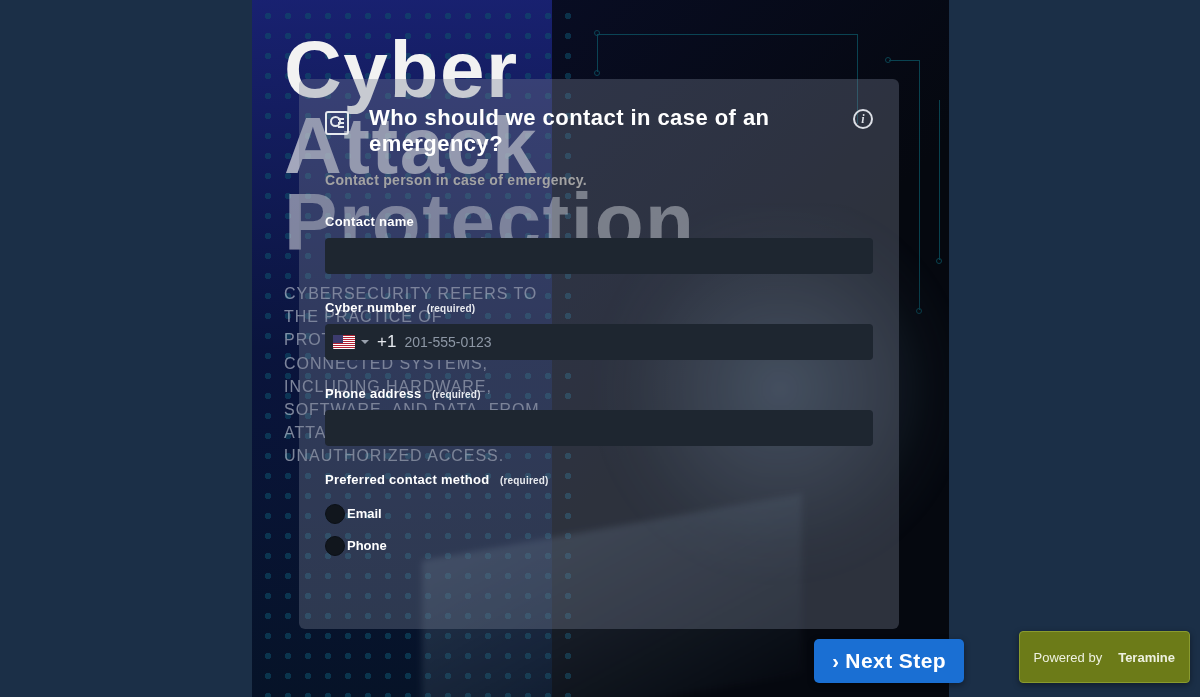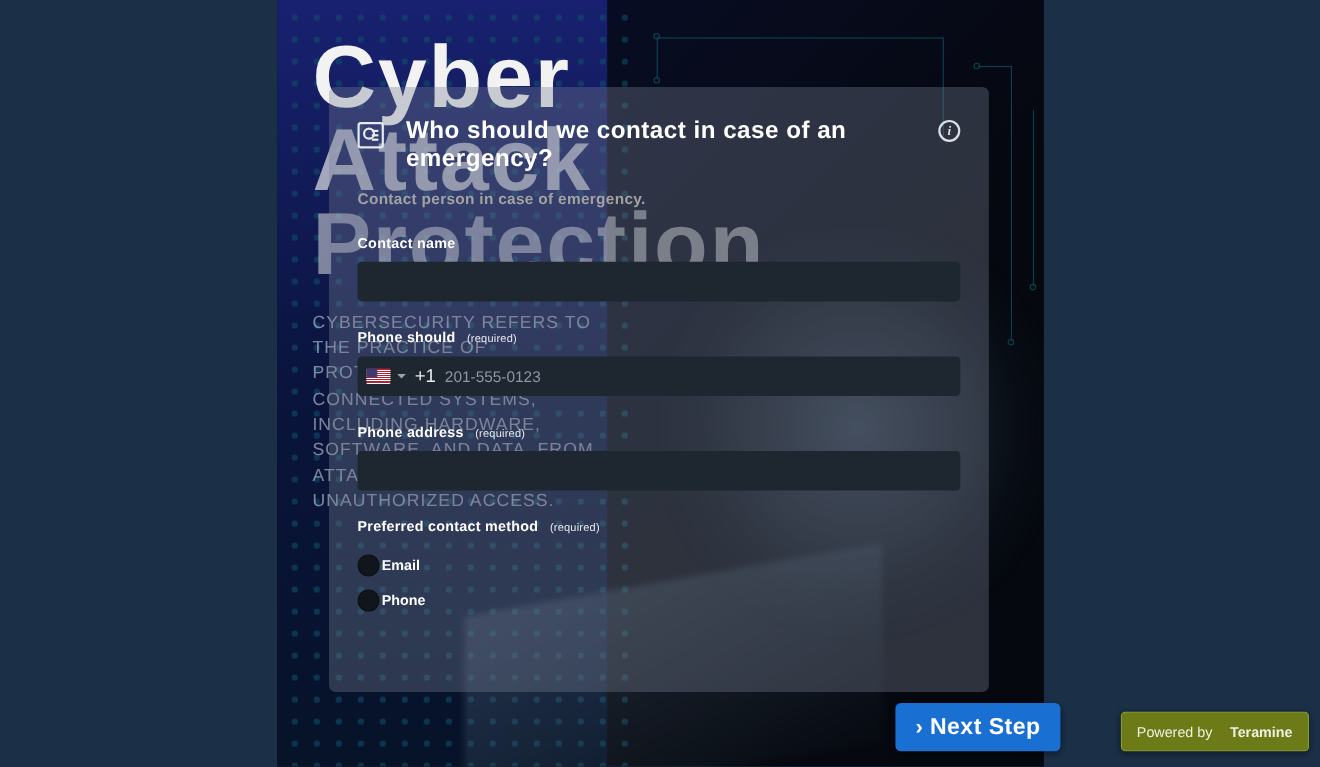--- a/index.html
+++ b/index.html
@@ -137,21 +137,21 @@
     font-size: 14px; font-weight: 800; letter-spacing: 0.02em;
     color: #a3a3a3;
   }
 
   .field { margin-top: 24px; }
   .field-label {
     font-size: 13px; font-weight: 700; color: #fff;
     letter-spacing: 0.02em;
   }
   .req {
-    font-size: 10px; font-weight: 400; color: #e8eaef;
+    font-size: 10px; font-weight: 700; color: #e8eaef;
     margin-left: 6px; letter-spacing: 0.02em; text-align: right;
   }
   .input {
     margin-top: 8px;
     width: 100%; height: 36px;
     background: #1e2630;
     border: none; border-radius: 4px;
     color: #eef1f5; font-size: 14px;
     padding: 0 12px;
     font-family: Arial, sans-serif;
@@ -209,21 +209,21 @@
     display: flex; align-items: center; gap: 6px;
     box-shadow: 0 2px 6px rgba(0,0,0,0.4);
     cursor: pointer;
   }
   .next-btn .chev { font-size: 20px; line-height: 1; }
 
   
   .badge {
     position: absolute;
     right: 10px; bottom: 14px;
-    height: 36px; padding: 0 14px;
+    height: 52px; padding: 0 14px;
     background: #6c7b18;
     border: 1px solid #8a9b2e;
     border-radius: 4px;
     color: #eef1e0;
     display: flex; align-items: center;
     font-family: Arial, sans-serif; font-size: 13px;
     box-shadow: 0 2px 6px rgba(0,0,0,0.4);
     cursor: pointer;
   }
   .badge .brand { font-weight: 700; margin-left: 16px; }
@@ -267,21 +267,21 @@
     <div class="info-icon">i</div>
   </div>
   <div class="panel-sub">Contact person in case of emergency.</div>
 
   <div class="field">
     <span class="field-label">Contact name</span>
     <input class="input" type="text" value="" style="">
   </div>
 
   <div class="field">
-    <span class="field-label">Phone should</span>
+    <span class="field-label">Cyber number</span>
     <span class="req">(required)</span>
     <div class="phone-row">
       <div class="flag"></div>
       <div class="flag-caret"></div>
       <span class="dial">+1</span>
       <input class="phone-input" type="tel" placeholder="201-555-0123" style="">
     </div>
   </div>
 
   <div class="field">

